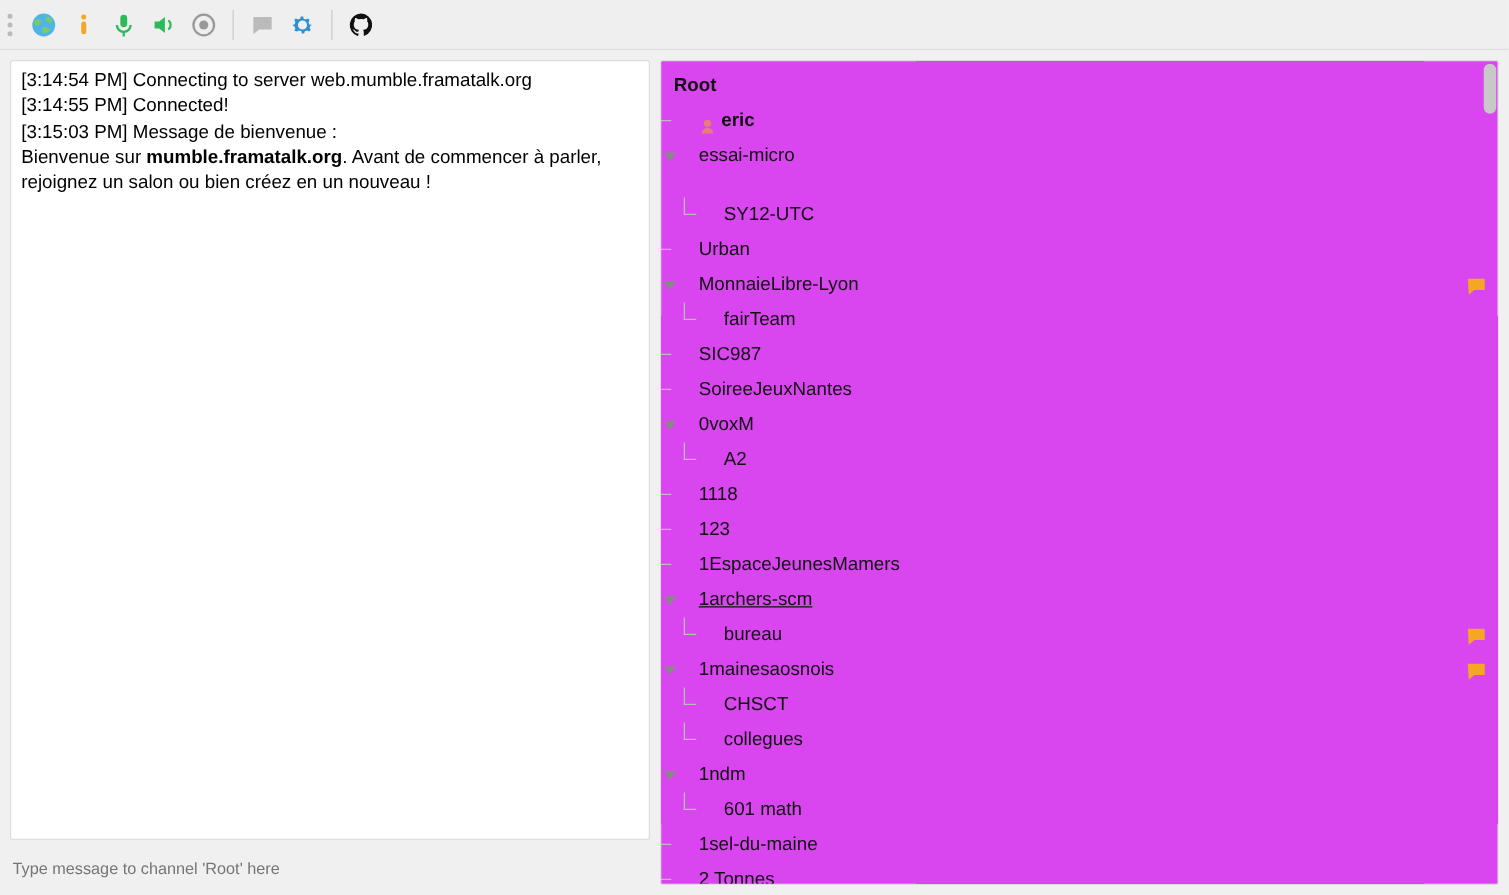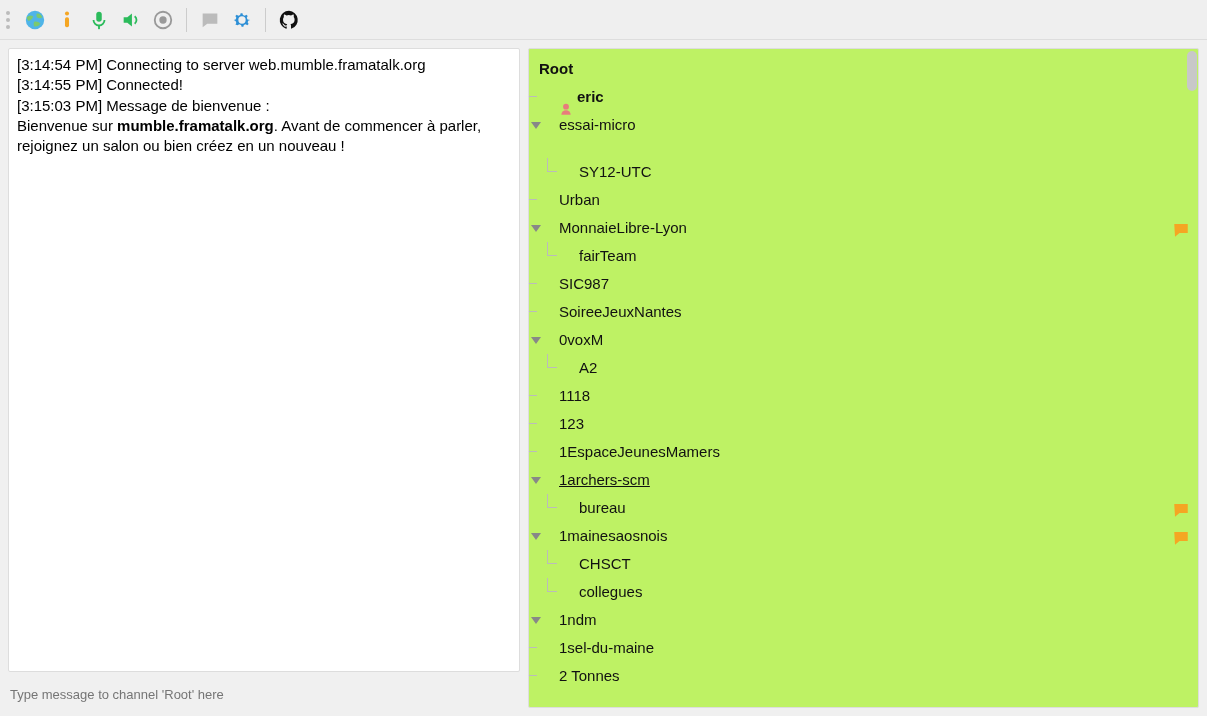--- a/index.html
+++ b/index.html
@@ -84,21 +84,21 @@
     border: none;
     background: transparent;
     padding: 4px 2px;
     font-size: 13px;
     color: #c2410c;
     outline: none;
     font-family: inherit;
   }
   .right {
     flex: 1;
-    background: #bef264;
+    background: #d946ef;
     border: 1px solid #ddd;
     border-radius: 2px;
     overflow-y: auto;
     position: relative;
   }
   .tree {
     padding: 6px 8px 6px 4px;
   }
   .node {
     position: relative;
@@ -228,21 +228,21 @@
         <input type="text" placeholder="Type message to channel 'Root' here" style="">
       </div>
     </div>
 
     <div class="right">
       <div class="scroll-track"></div>
       <div class="tree" id="tree">
           <div class="node bold" style="padding-left: 6px;">
             <span class="node-label">Root</span>
           </div>
-          <div class="node bold" style="padding-left: 26px; align-items: flex-end;">
+          <div class="node bold" style="padding-left: 26px;">
             <div class="tree-line" style="left: -6px; top: 0px; height: 14px;"></div>
             <span class="user-ico"><svg viewBox="0 0 24 24">
                 <circle cx="12" cy="8" r="5" fill="#e87c7c"></circle>
                 <path d="M4 22a8 8 0 0 1 16 0z" fill="#e87c7c"></path>
               </svg></span>
             <span class="node-label">eric</span>
           </div>
           <div class="node" style="padding-left: 26px;">
             <div class="caret" style="left: -2px;"></div>
             <span class="node-label">essai-micro</span>
@@ -317,20 +317,24 @@
             <span class="node-label">CHSCT</span>
           </div>
           <div class="node" style="padding-left: 46px;">
             <div class="tree-line" style="left: 14px; top: 0px; height: 14px;"></div>
             <span class="node-label">collegues</span>
           </div>
           <div class="node" style="padding-left: 26px; justify-content: center;">
             <div class="caret" style="left: -2px;"></div>
             <span class="node-label">1ndm</span>
           </div>
+          <div class="node" style="padding-left: 46px;">
+            <div class="tree-line" style="left: 14px; top: 0px; height: 14px;"></div>
+            <span class="node-label">601 math</span>
+          </div>
           <div class="node" style="padding-left: 26px; align-items: center;">
             <div class="tree-line" style="left: -6px; top: 0px; height: 14px;"></div>
             <span class="node-label">1sel-du-maine</span>
           </div>
           <div class="node" style="padding-left: 26px;">
             <div class="tree-line" style="left: -6px; top: 0px; height: 14px;"></div>
             <span class="node-label">2 Tonnes</span>
           </div>
         </div>
     </div>

